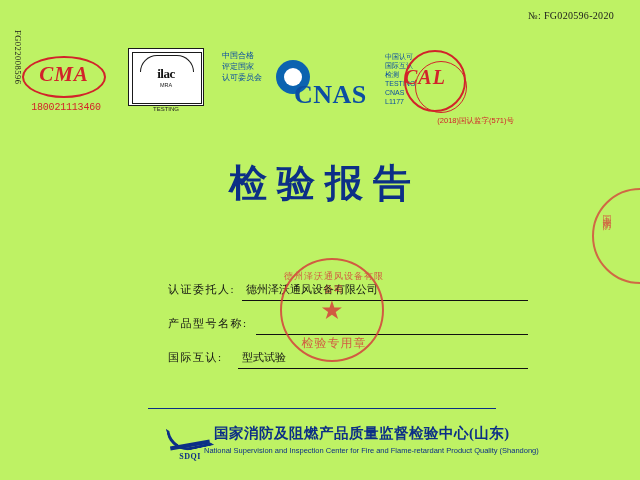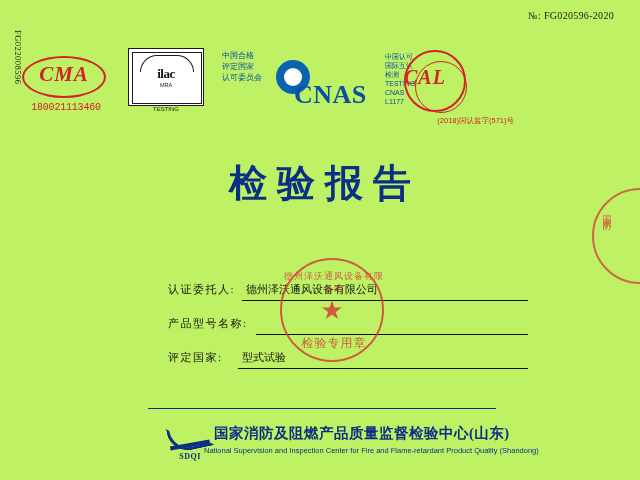--- a/index.html
+++ b/index.html
@@ -525,21 +525,21 @@
       <div class="field-value">德州泽沃通风设备有限公司</div>
       <div class="field-line"></div>
     </div>
 
     <div class="field-row">
       <div class="field-label">产品型号名称:</div>
       <div class="field-line" style="left:88px"></div>
     </div>
 
     <div class="field-row">
-      <div class="field-label">评定国家:</div>
+      <div class="field-label">国际互认:</div>
       <div class="field-value" style="left:74px">型式试验</div>
       <div class="field-line" style="left:70px"></div>
     </div>
 
   </div>
 
   <div class="seal">
     <div class="seal-text-top">德州泽沃通风设备有限公司</div>
     <div class="seal-star">★</div>
     <div class="seal-text-bottom">检验专用章</div>

